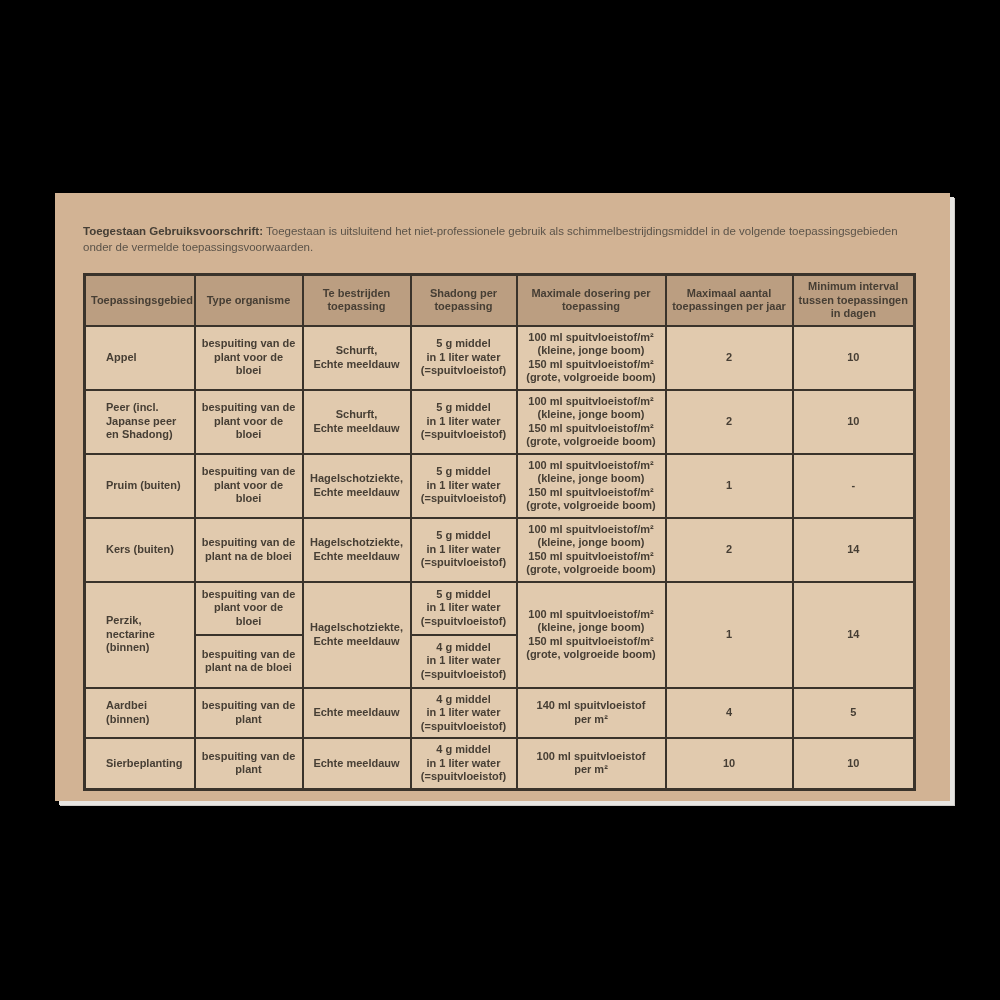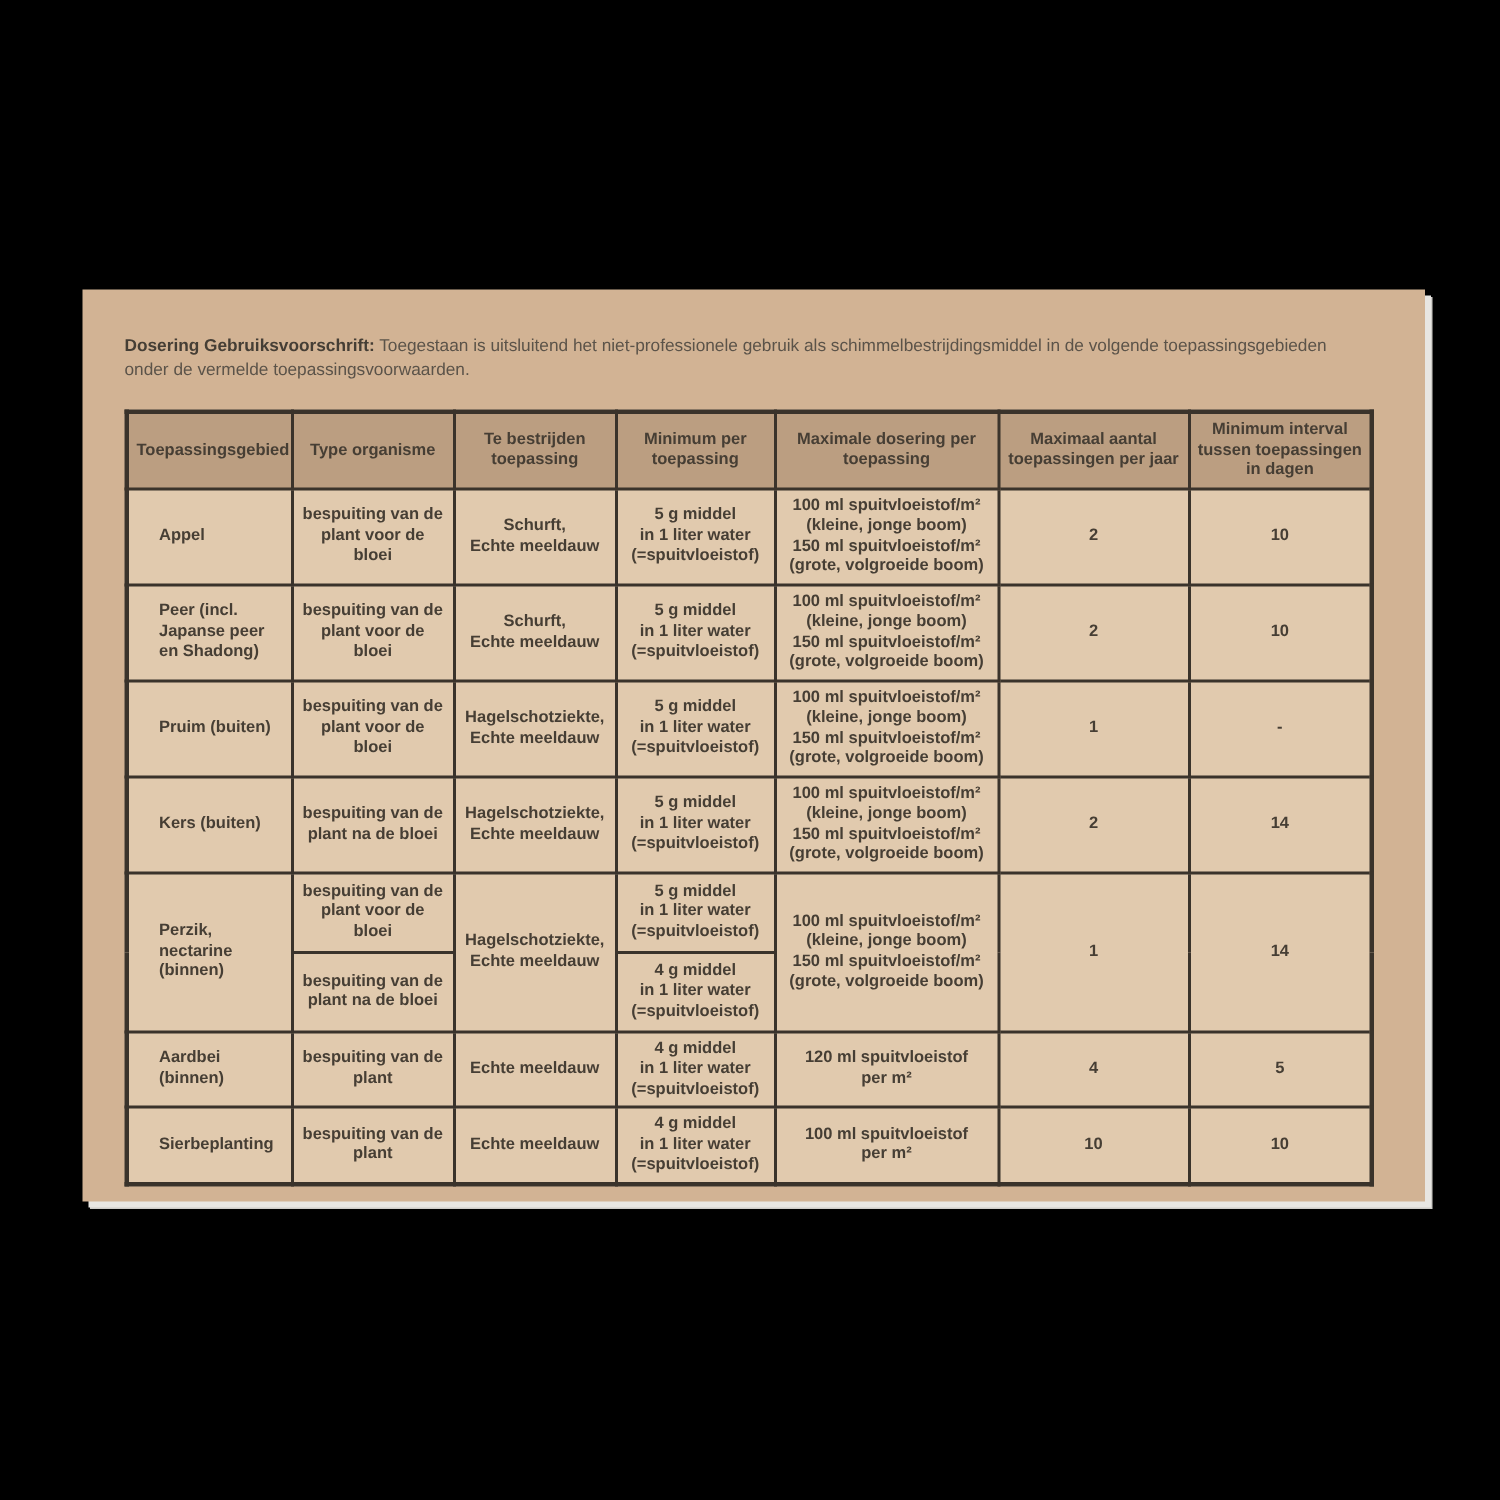--- a/index.html
+++ b/index.html
@@ -60,39 +60,39 @@
     text-align: left;
     padding-left: 20px;
   }
 </style>
 </head>
 <body>
 
 <div class="screen">
   <div class="label-sheet">
 
-    <p class="intro"><b>Dosering Gebruiksvoorschrift:</b> <span>Toegestaan is uitsluitend het niet-professionele gebruik als schimmelbestrijdingsmiddel in de volgende toepassingsgebieden onder de vermelde toepassingsvoorwaarden.</span></p>
+    <p class="intro"><b>Toegestaan Gebruiksvoorschrift:</b> <span>Toegestaan is uitsluitend het niet-professionele gebruik als schimmelbestrijdingsmiddel in de volgende toepassingsgebieden onder de vermelde toepassingsvoorwaarden.</span></p>
 
     <table class="usage-table">
       <colgroup>
         <col style="width:110px">
           <col style="width:108px">
           <col style="width:108px">
         <col style="width:106px">
           <col style="width:149px">
           <col style="width:127px">
           <col style="width:122px">
       </colgroup>
       <tbody>
         <tr style="height:48px">
           <th>Toepassingsgebied</th>
           <th>Type organisme</th>
           <th>Te bestrijden
 toepassing</th>
-          <th>Minimum per
+          <th>Shadong per
 toepassing</th>
           <th>Maximale dosering per
 toepassing</th>
           <th>Maximaal aantal
 toepassingen per jaar</th>
           <th>Minimum interval
 tussen toepassingen
 in dagen</th>
         </tr>
 
@@ -192,21 +192,21 @@
         </tr>
 
         <tr style="height:50px">
           <td class="area-cell">Aardbei (binnen)</td>
           <td>bespuiting van de
 plant</td>
           <td>Echte meeldauw</td>
           <td>4 g middel
 in 1 liter water
 (=spuitvloeistof)</td>
-          <td>120 ml spuitvloeistof
+          <td>140 ml spuitvloeistof
 per m²</td>
           <td>4</td>
           <td>5</td>
         </tr>
 
         <tr style="height:49px">
           <td class="area-cell">Sierbeplanting</td>
           <td>bespuiting van de
 plant</td>
           <td>Echte meeldauw</td>

